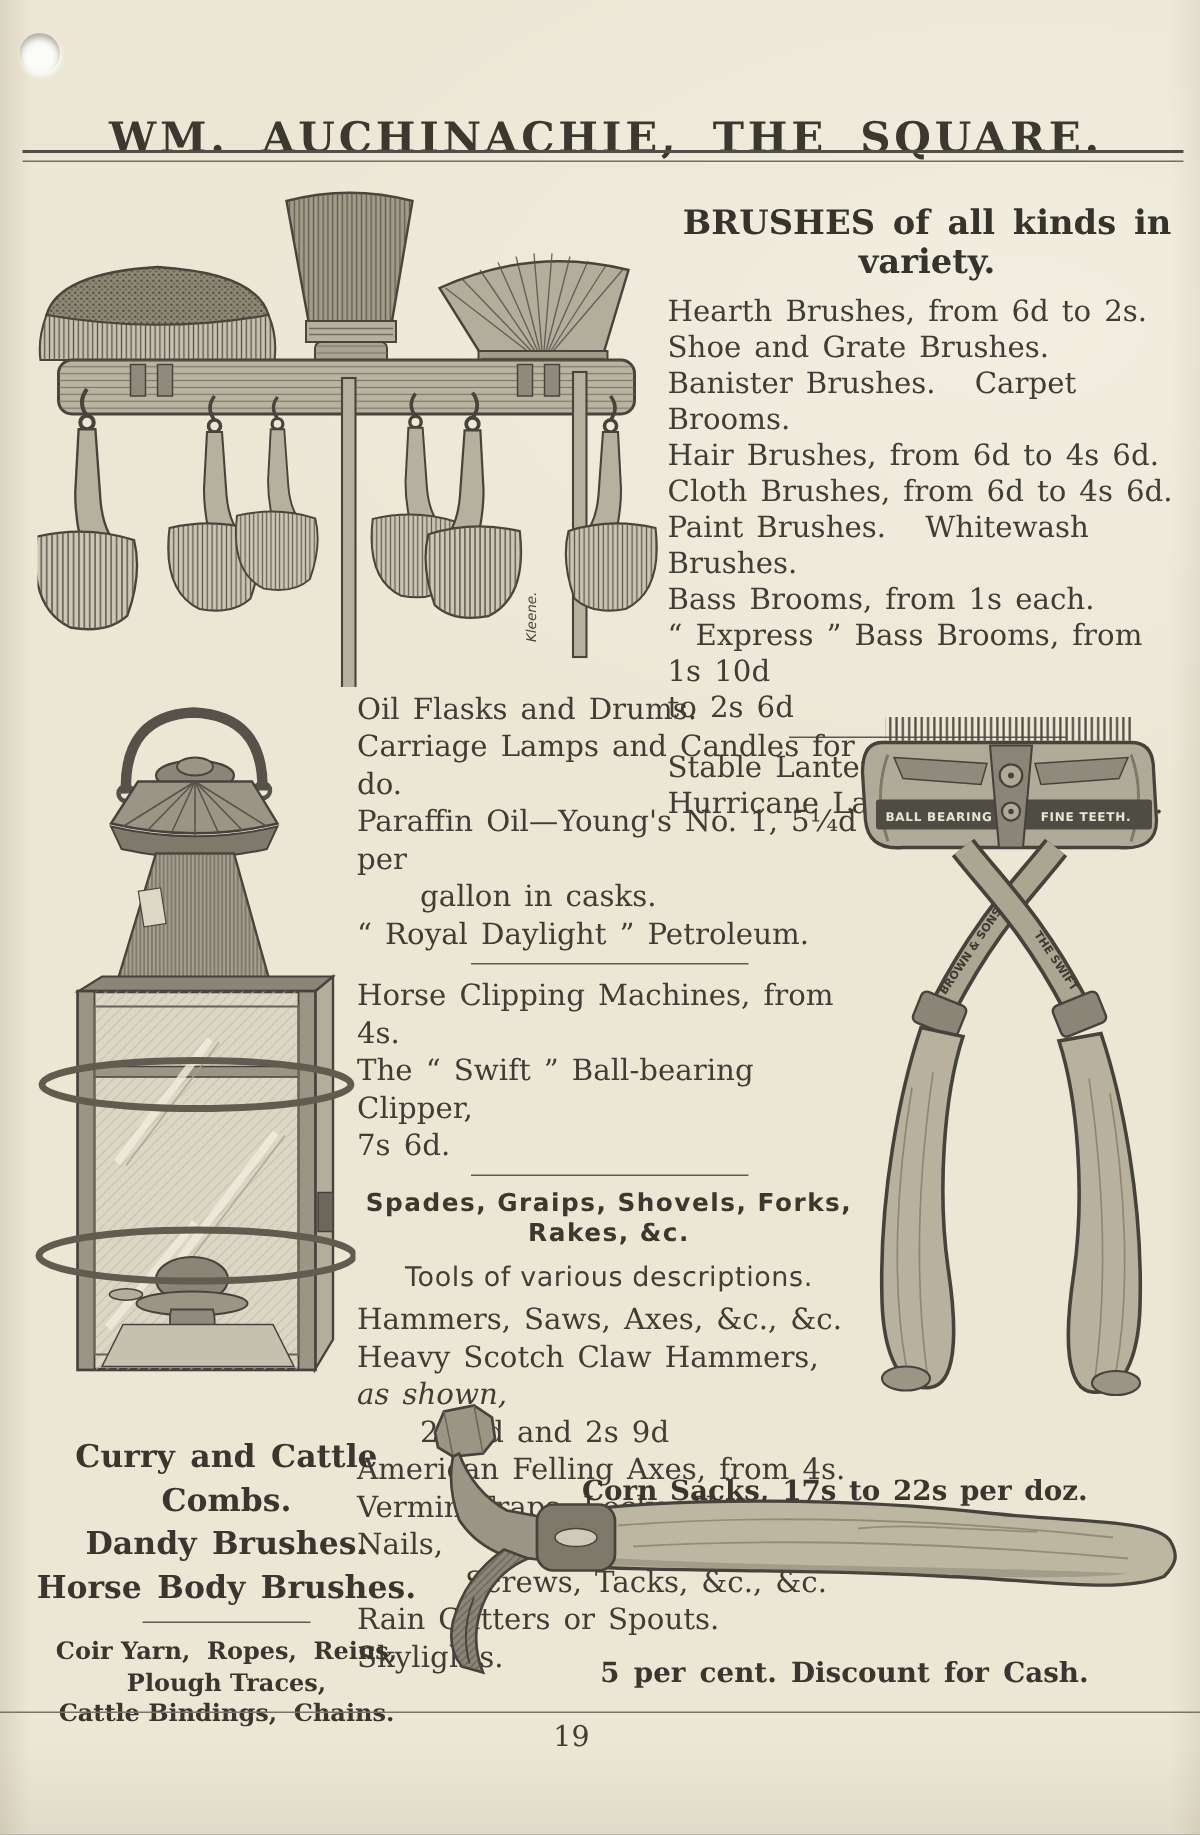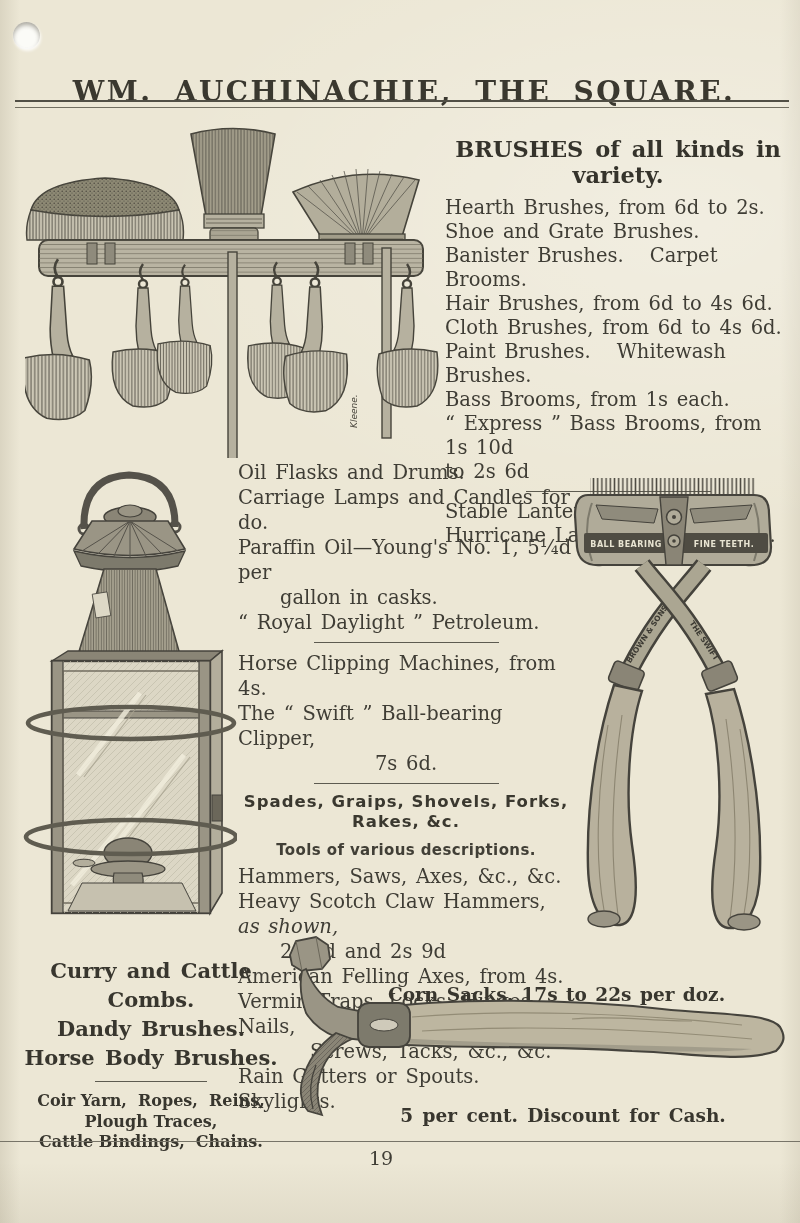--- a/index.html
+++ b/index.html
@@ -21,27 +21,27 @@
   .dblrule{position:absolute;left:15px;right:11px;top:100px;height:5px;
     border-top:2.5px solid #514f45;border-bottom:1.4px solid #716e60;}
   
   .ln{margin:0;font-size:19.5px;line-height:25px;word-spacing:2.5px;white-space:pre-wrap;}
   .col-right{position:absolute;left:445px;top:136px;width:346px;}
   .col-right .ln{line-height:24px;}
   .bh{margin:0 0 8px 0;text-align:center;font-size:22.5px;line-height:26px;font-weight:bold;color:#35332b;word-spacing:4px;}
   .ind1{}
   .ind2{padding-left:42px;}
   .ind3{padding-left:72px;}
-  .ctr{text-align:center;}
+  .ctr{text-align:left;}
   .hrule{width:185px;margin:7px auto 8px auto;border-top:1.6px solid #5d5b50;}
   .col-mid{position:absolute;left:238px;top:460px;width:336px;}
   .toolhead{margin:6px 0 0 0;text-align:center;font-family:"DejaVu Sans","Liberation Sans",sans-serif;
     font-weight:bold;font-size:16.5px;line-height:20px;letter-spacing:1px;color:#3a382f;}
   .toolsub{margin:9px 0 5px 0;text-align:center;font-family:"DejaVu Sans","Liberation Sans",sans-serif;
-    font-weight:bold;font-size:15px;letter-spacing:.4px;color:#413f36;}
+    font-weight:normal;font-size:18px;letter-spacing:.4px;color:#413f36;}
   em{font-style:italic;}
   .bl{position:absolute;left:8px;top:946px;width:286px;text-align:center;margin-top:10px;}
   .bl .big{margin:0;font-size:21px;line-height:29px;font-weight:bold;color:#38362e;word-spacing:3px;}
   .bl .hrule{width:112px;margin:9px auto;}
   .bl .small{margin:0;font-size:16px;line-height:20.5px;font-weight:bold;color:#38362e;white-space:pre-wrap;}
   .corn{position:absolute;left:388px;top:984px;width:350px;}
   .corn .l1{margin:0;font-size:18.5px;font-weight:bold;color:#38362e;word-spacing:2px;}
   .corn .l2{margin:5px 0 0 42px;font-size:17px;word-spacing:2px;}
   .discount{position:absolute;left:388px;top:1086px;width:350px;text-align:center;
     font-size:18.5px;font-weight:bold;color:#38362e;word-spacing:3px;}

